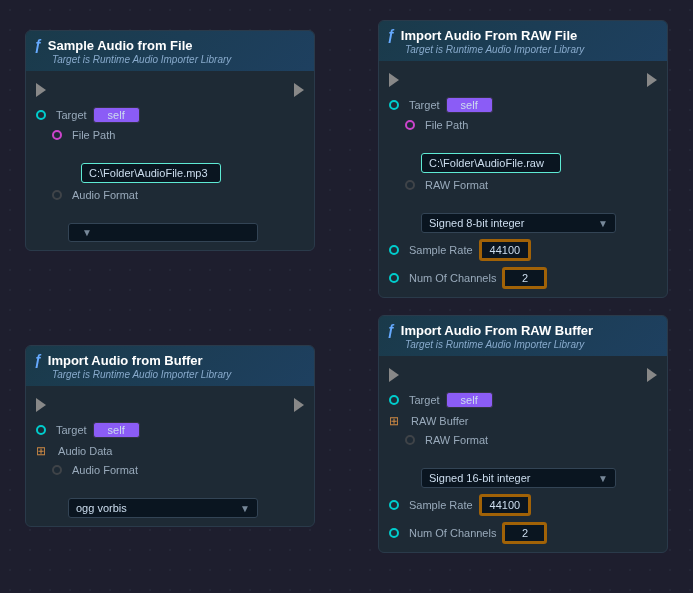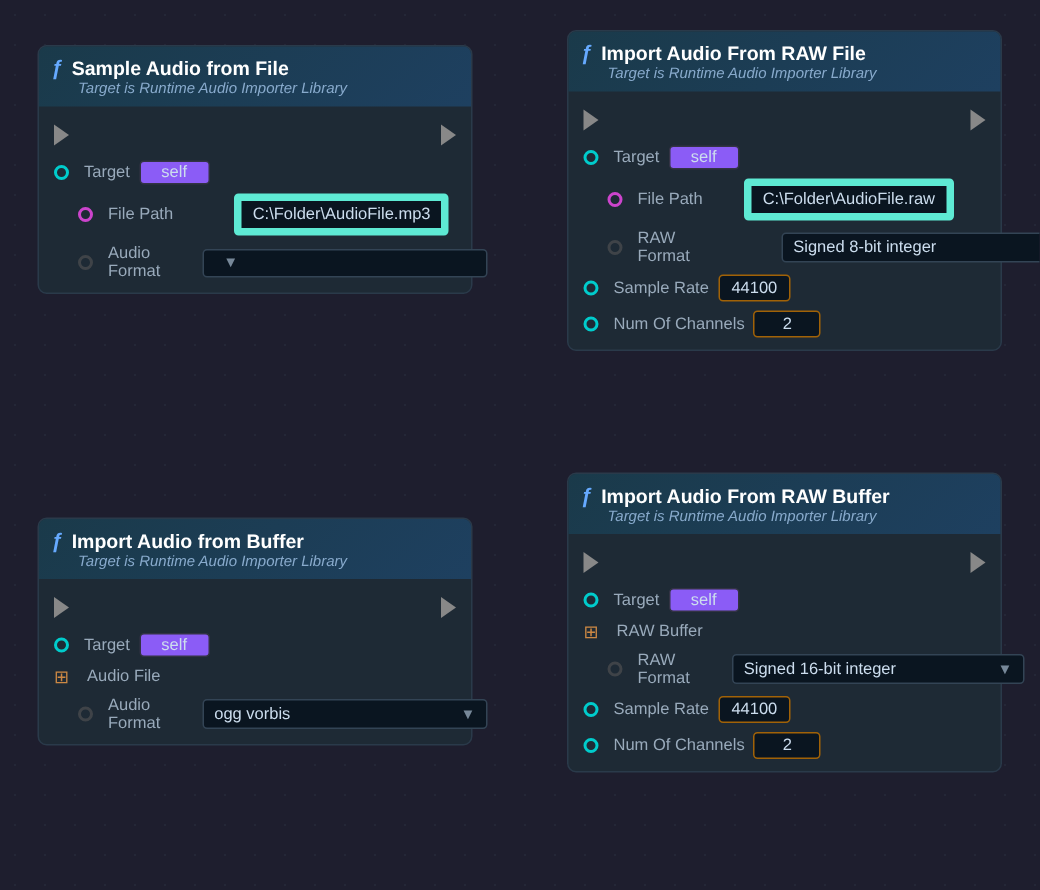--- a/index.html
+++ b/index.html
@@ -108,21 +108,21 @@
       background: #8b5cf6;
       border: 1px solid #334;
       border-radius: 3px;
       padding: 1px 14px;
       font-size: 11px;
       color: #ccddee;
     }
 
     .input-field {
       background: #0a1520;
-      border: 5px solid #5eead4;
+      border: 1px solid #5eead4;
       border-radius: 3px;
       padding: 3px 7px;
       font-size: 11px;
       color: #ccddee;
       min-width: 140px;
     }
 
     .select-field {
       background: #0a1520;
       border: 1px solid #334455;
@@ -149,34 +149,34 @@
     }
 
     .grid-icon {
       color: #cc8844;
       font-size: 12px;
       margin-right: 2px;
     }
 
     .number-badge {
       background: #0a1520;
-      border: 1px solid #a16207;
+      border: 3px solid #a16207;
       border-radius: 3px;
       padding: 2px 8px;
       font-size: 11px;
       color: #ccddee;
       min-width: 45px;
       text-align: center;
     }
 
     .indented-row {
       margin-left: 16px;
       display: flex;
-      flex-direction: row;
-      gap: 12px;
+      flex-direction: column;
+      gap: 22px;
     }
 
     .sub-row {
       display: flex;
       align-items: center;
       gap: 6px;
     }
 
     
     body::before {
@@ -253,21 +253,21 @@
     </div>
 
     <div class="node-row">
       <div class="connector-left"></div>
       <span class="field-label">Target</span>
       <span class="label-badge">self</span>
     </div>
 
     <div class="node-row">
       <span class="grid-icon">⊞</span>
-      <span class="field-label">Audio File</span>
+      <span class="field-label">Audio Data</span>
     </div>
 
     <div class="indented-row">
       <div class="sub-row">
         <div class="connector-left" style="border-color:#555; opacity:0.6;"></div>
         <span class="field-label">Audio Format</span>
       </div>
       <div class="sub-row" style="margin-left:16px;">
         <div class="select-field" style="min-width:190px;">
           <span>ogg vorbis</span>
@@ -308,21 +308,21 @@
         <span class="input-field">C:\Folder\AudioFile.raw</span>
       </div>
     </div>
 
     <div class="indented-row">
       <div class="sub-row">
         <div class="connector-left" style="border-color:#555; opacity:0.6;"></div>
         <span class="field-label">RAW Format</span>
       </div>
       <div class="sub-row" style="margin-left:16px;">
-        <div class="select-field" style="min-width:195px;margin-left:33px;">
+        <div class="select-field" style="min-width:195px;">
           <span>Signed 8-bit integer</span>
           <span class="arrow">▼</span>
         </div>
       </div>
     </div>
 
     <div class="node-row">
       <div class="connector-left"></div>
       <span class="field-label">Sample Rate</span>
       <span class="number-badge">44100</span>

